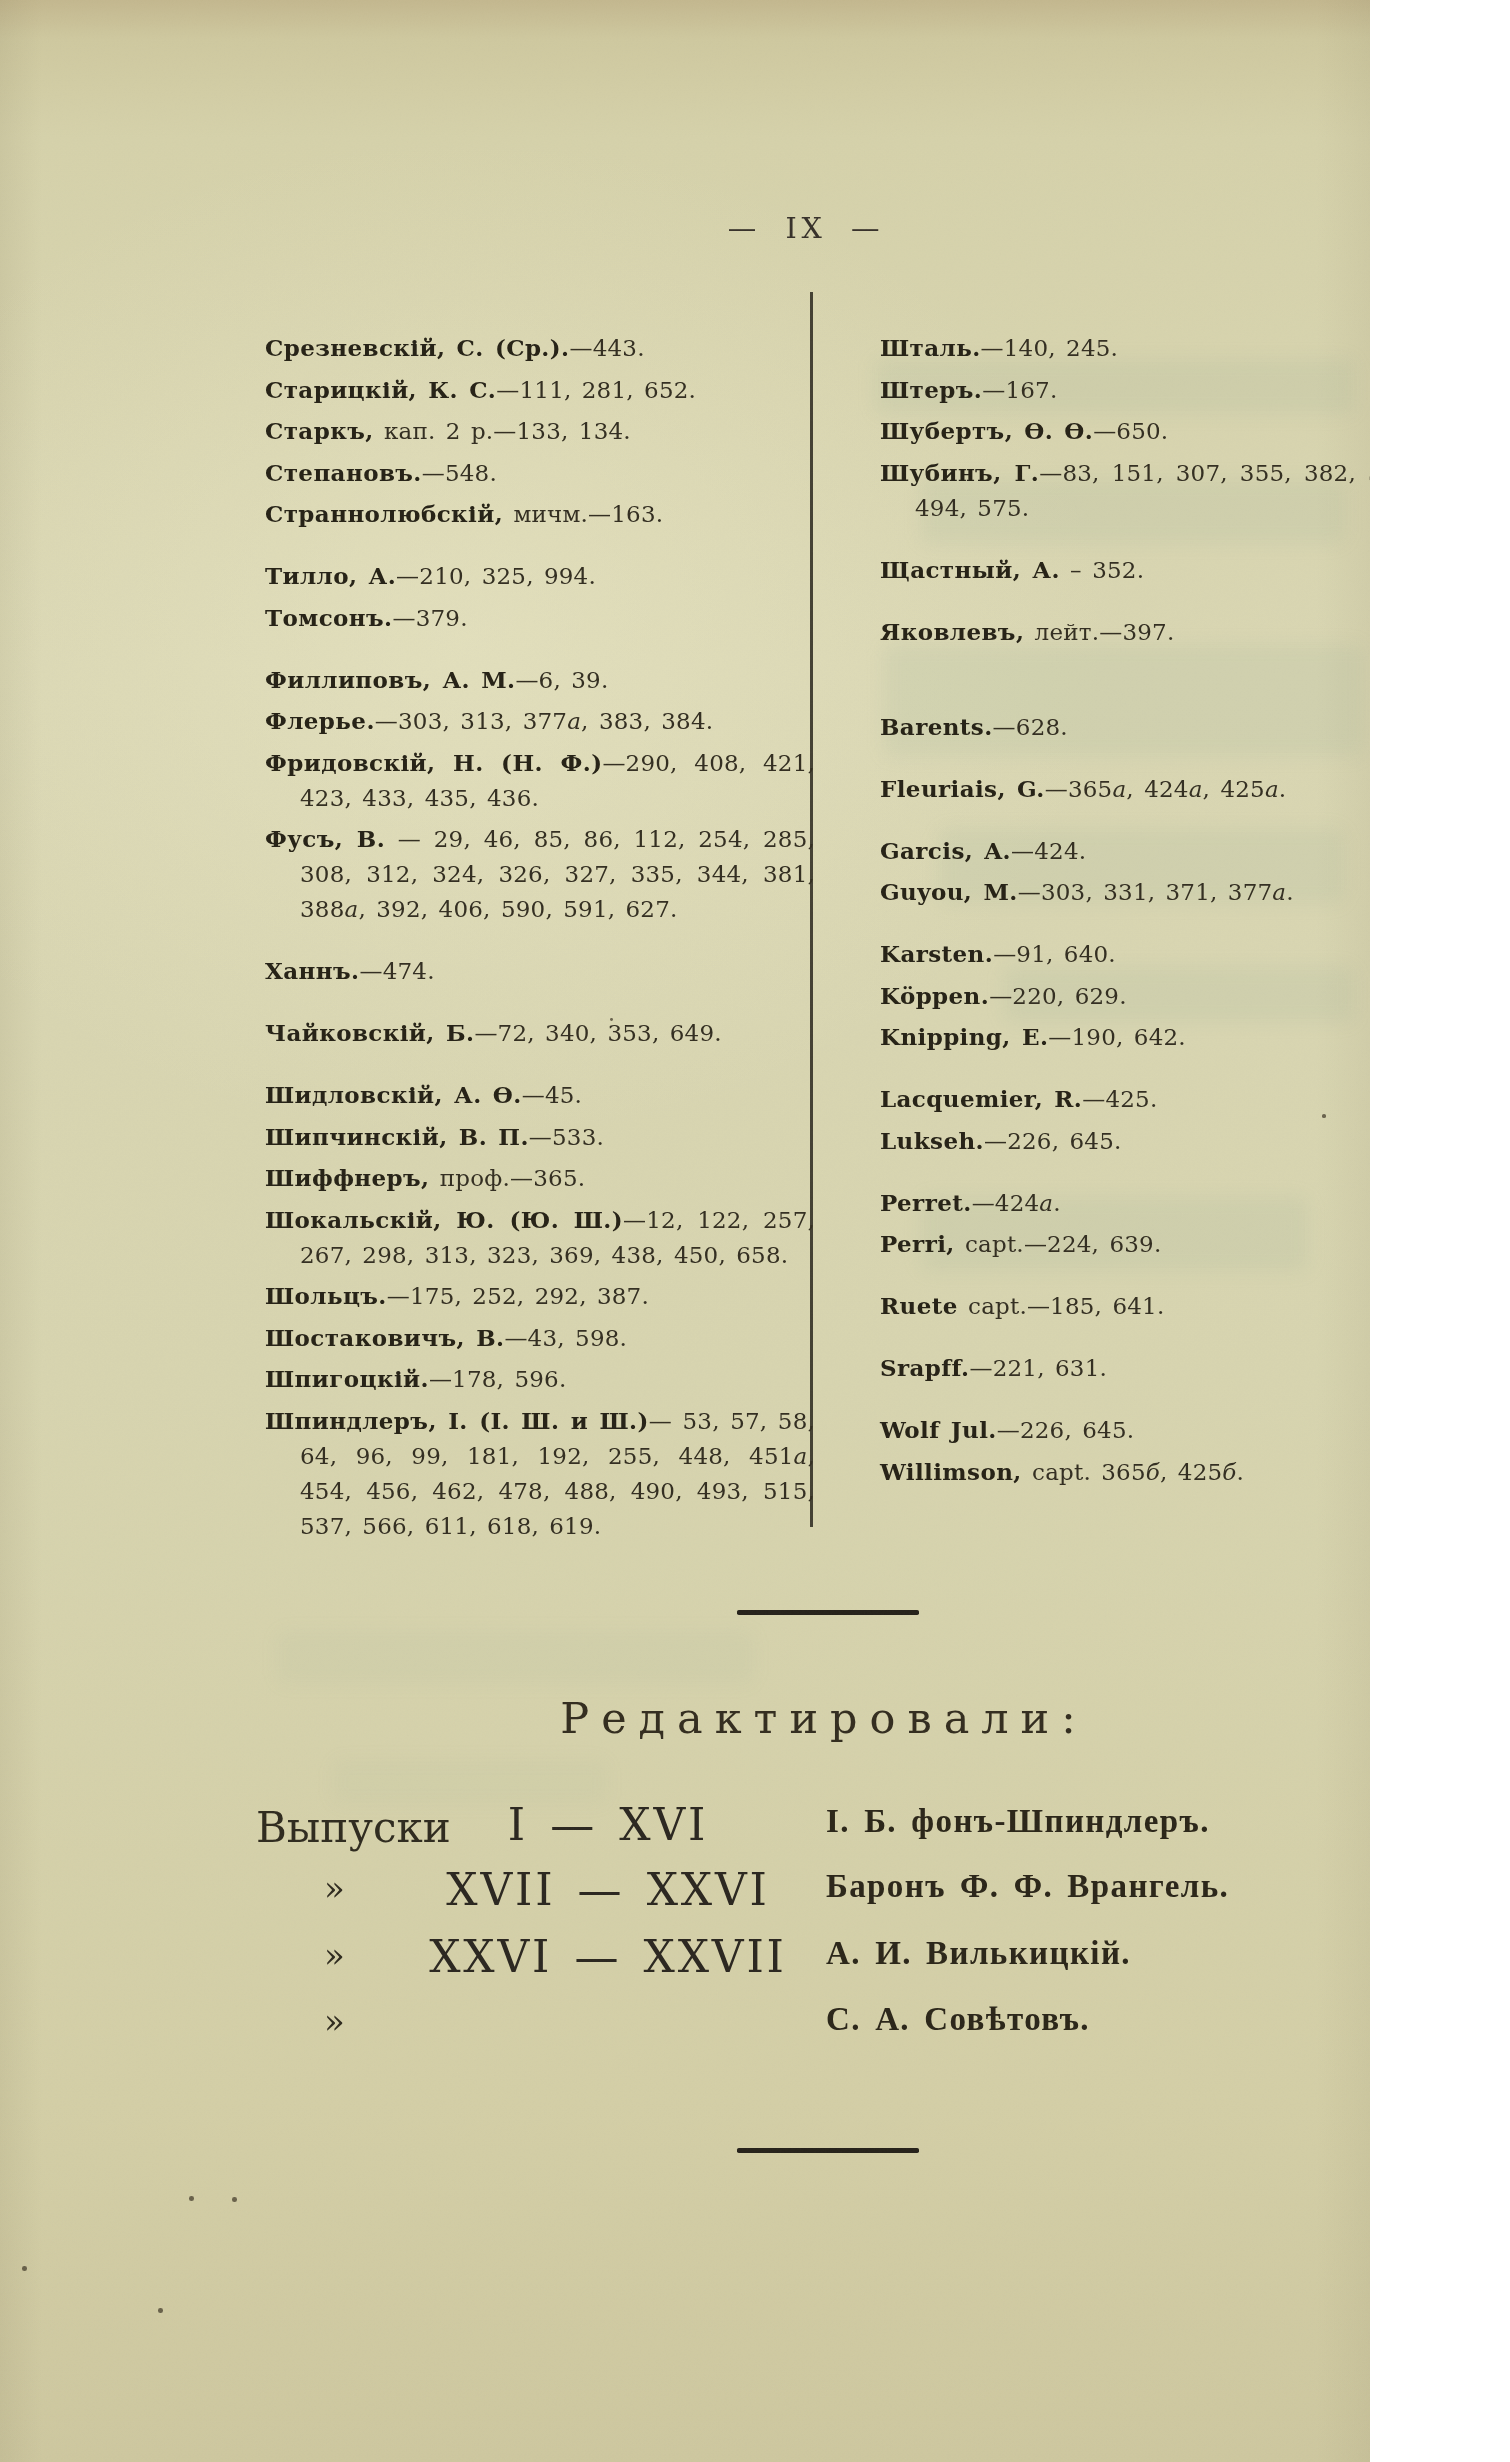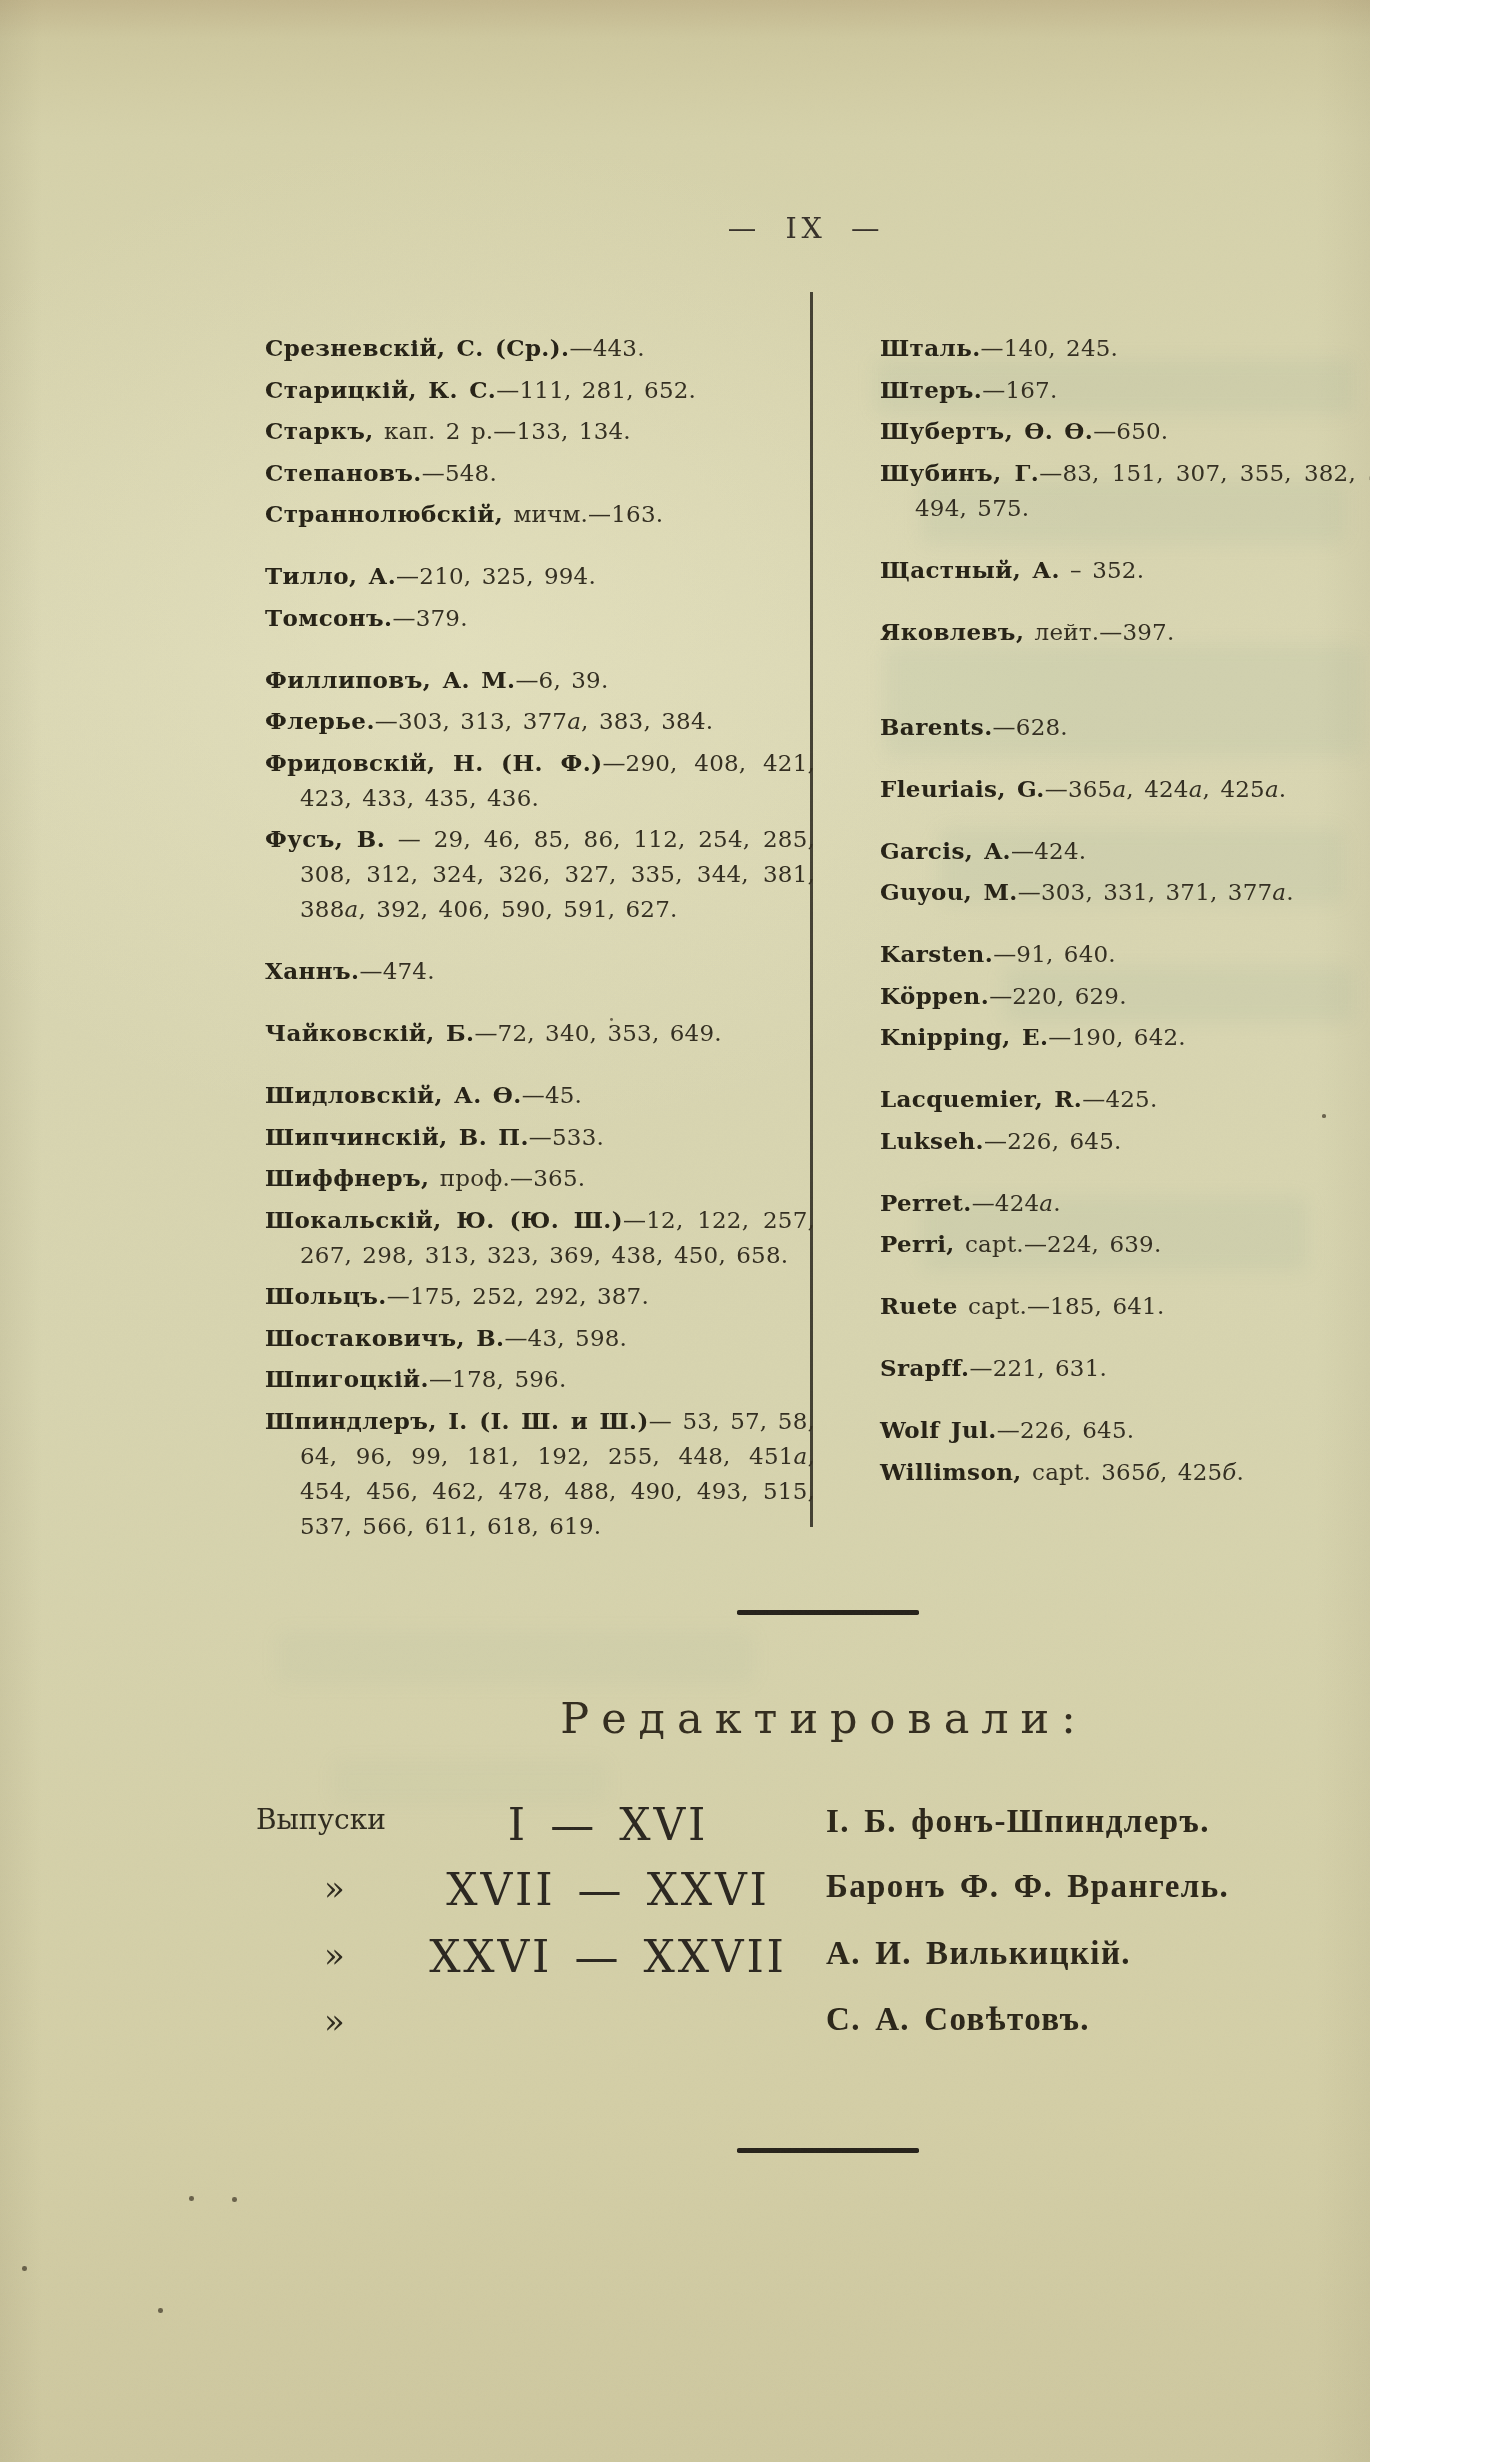--- a/index.html
+++ b/index.html
@@ -40,21 +40,21 @@
   .hrule { position:absolute; left:737px; width:182px; height:4.6px; background:#26221a; border-radius:1.8px; }
   .rule1 { top:1610px; }
   .rule2 { top:2148px; }
 
   .editors-heading {
     position:absolute; top:1693px; left:824px; transform:translateX(-50%);
     font-size:43px; letter-spacing:12px; color:#332d1f; white-space:nowrap;
   }
   .editors-table { position:absolute; left:0; top:0; width:1510px; }
   .erow  { position:absolute; left:0; width:1510px; height:55px; }
-  .elabel { position:absolute; left:256px; top:0; font-size:28px; color:#2f2b1f; }
+  .elabel { position:absolute; left:256px; top:0; font-size:42px; color:#2f2b1f; }
   .elabel.mark { left:324px; font-size:34px; }
   .erange {
     position:absolute; left:396px; top:-3.7px; width:424px; text-align:center;
     font-size:44px; letter-spacing:2.8px; word-spacing:5.5px; color:#2b2720; white-space:nowrap;
   }
   .ename {
     position:absolute; left:826px; top:0;
     font-family:Liberation Serif, serif; font-weight:bold;
     font-size:33px; letter-spacing:1.4px; word-spacing:4.6px; color:#2b2619; white-space:nowrap;
   }

